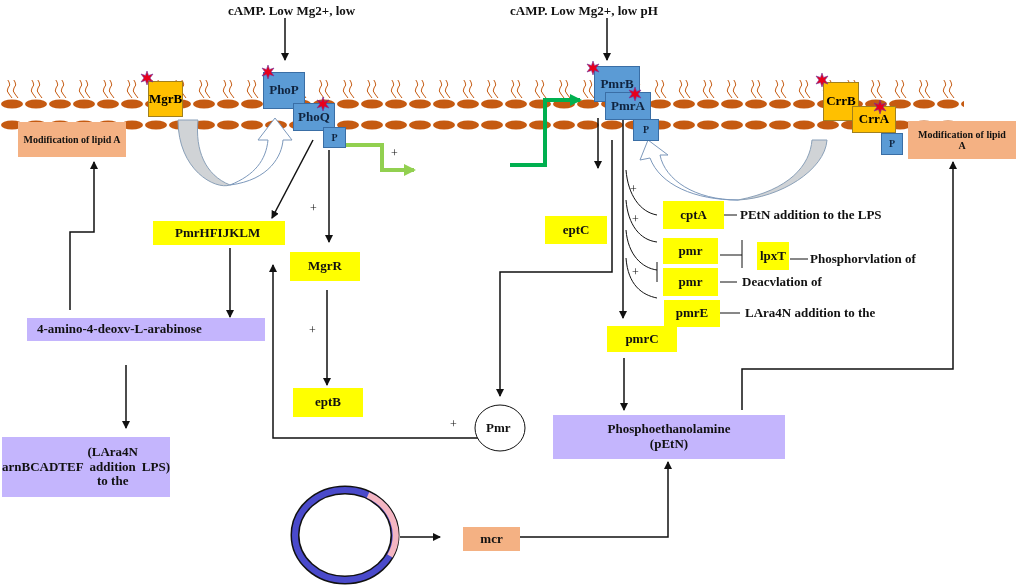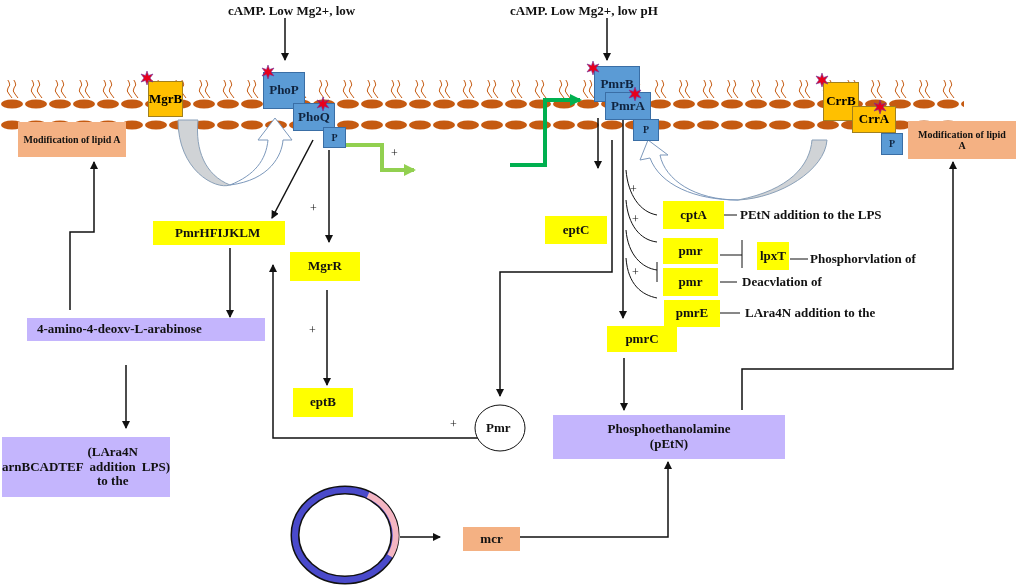--- a/index.html
+++ b/index.html
@@ -144,21 +144,21 @@
       <polygon points="7,0 8.5,4.5 13,3 10,7 13,11 8.5,9.5 7,14 5.5,9.5 1,11 4,7 1,3 5.5,4.5" fill="#e8001c" stroke="#7030a0" stroke-width="0.6"></polygon>
     </svg>
 
   <div class="box peach" style="left:18px;top:122px;width:108px;height:35px;">Modification of lipid A</div>
   <div class="box peach" style="left:908px;top:121px;width:108px;height:38px;padding:0 8px;">Modification of lipid A</div>
 
 
   <div class="box yel" style="left:545px;top:170px;width:62px;height:28px;margin-top:46px;">eptC</div>
   <div class="box yel" style="left:153px;top:221px;width:132px;height:24px;justify-content:flex-start;padding-left:22px;">PmrHFIJKLM</div>
   <div class="box yel" style="left:290px;top:252px;width:70px;height:29px;">MgrR</div>
-  <div class="box yel" style="left:293px;top:388px;width:60px;height:29px;">eptB</div>
+  <div class="box yel" style="left:293px;top:388px;width:70px;height:29px;">eptB</div>
 
   <div class="box yel" style="left:663px;top:201px;width:61px;height:28px;">cptA</div>
   <div class="box yel" style="left:663px;top:238px;width:55px;height:26px;">pmr</div>
   <div class="box yel" style="left:757px;top:242px;width:32px;height:28px;">lpxT</div>
   <div class="box yel" style="left:663px;top:268px;width:55px;height:28px;">pmr</div>
   <div class="box yel" style="left:664px;top:300px;width:56px;height:27px;">pmrE</div>
   <div class="box yel" style="left:607px;top:326px;width:70px;height:26px;">pmrC</div>
 
   <div class="txt" style="left:740px;top:207px;">PEtN addition to the LPS</div>
   <div class="txt" style="left:810px;top:251px;">Phosphorvlation of</div>

